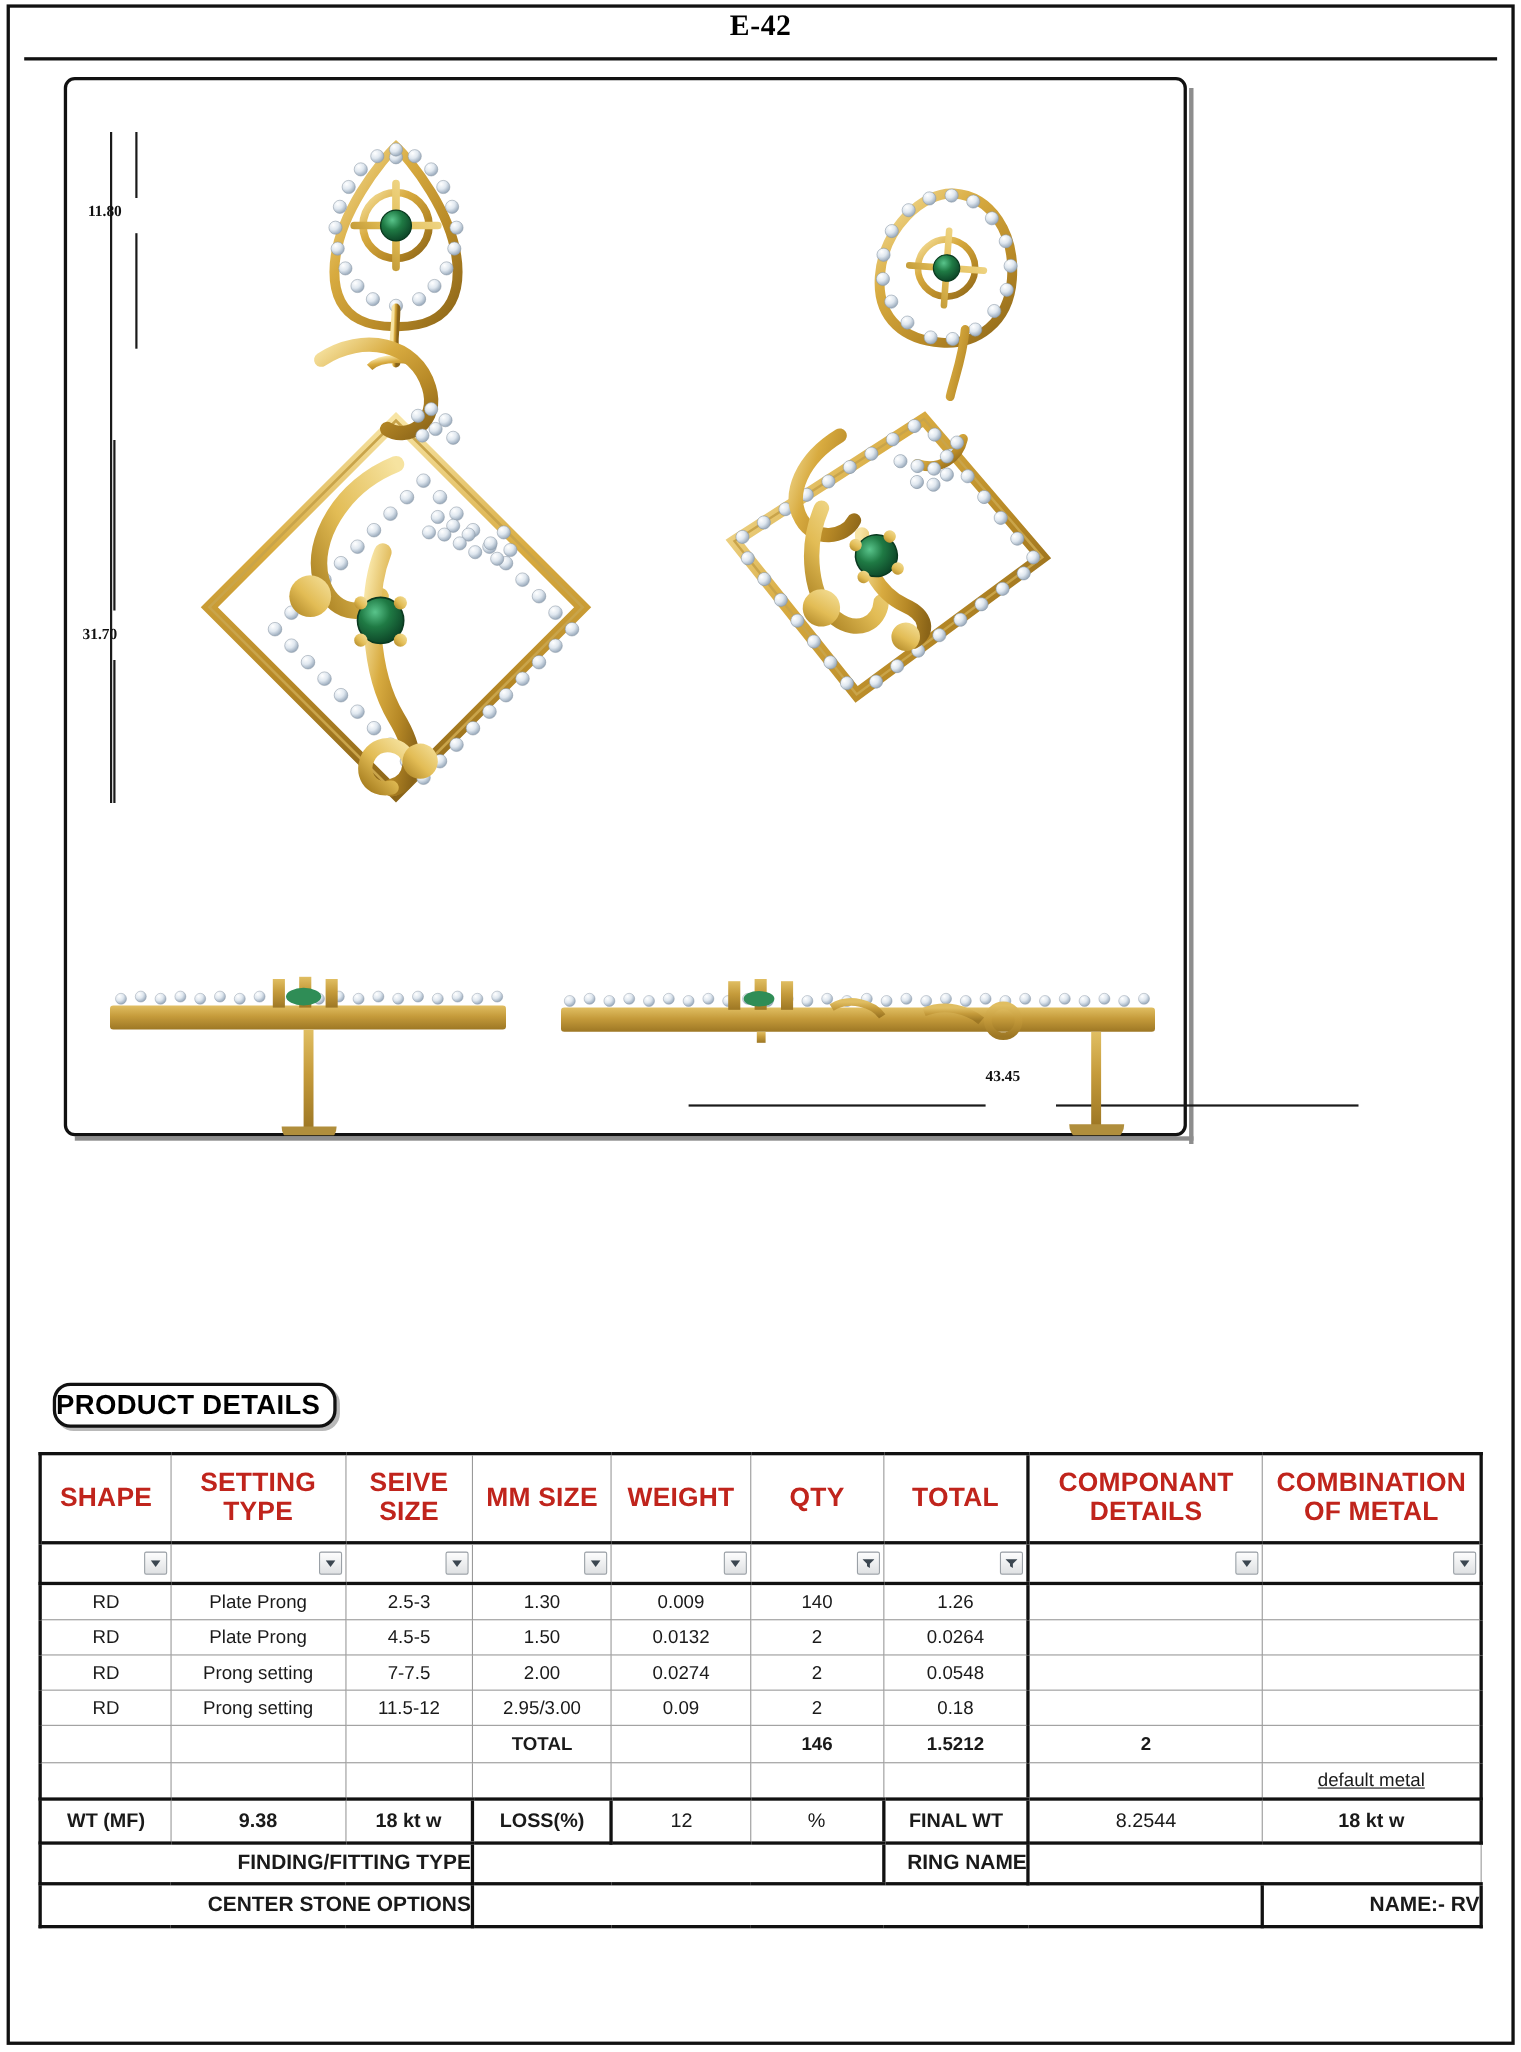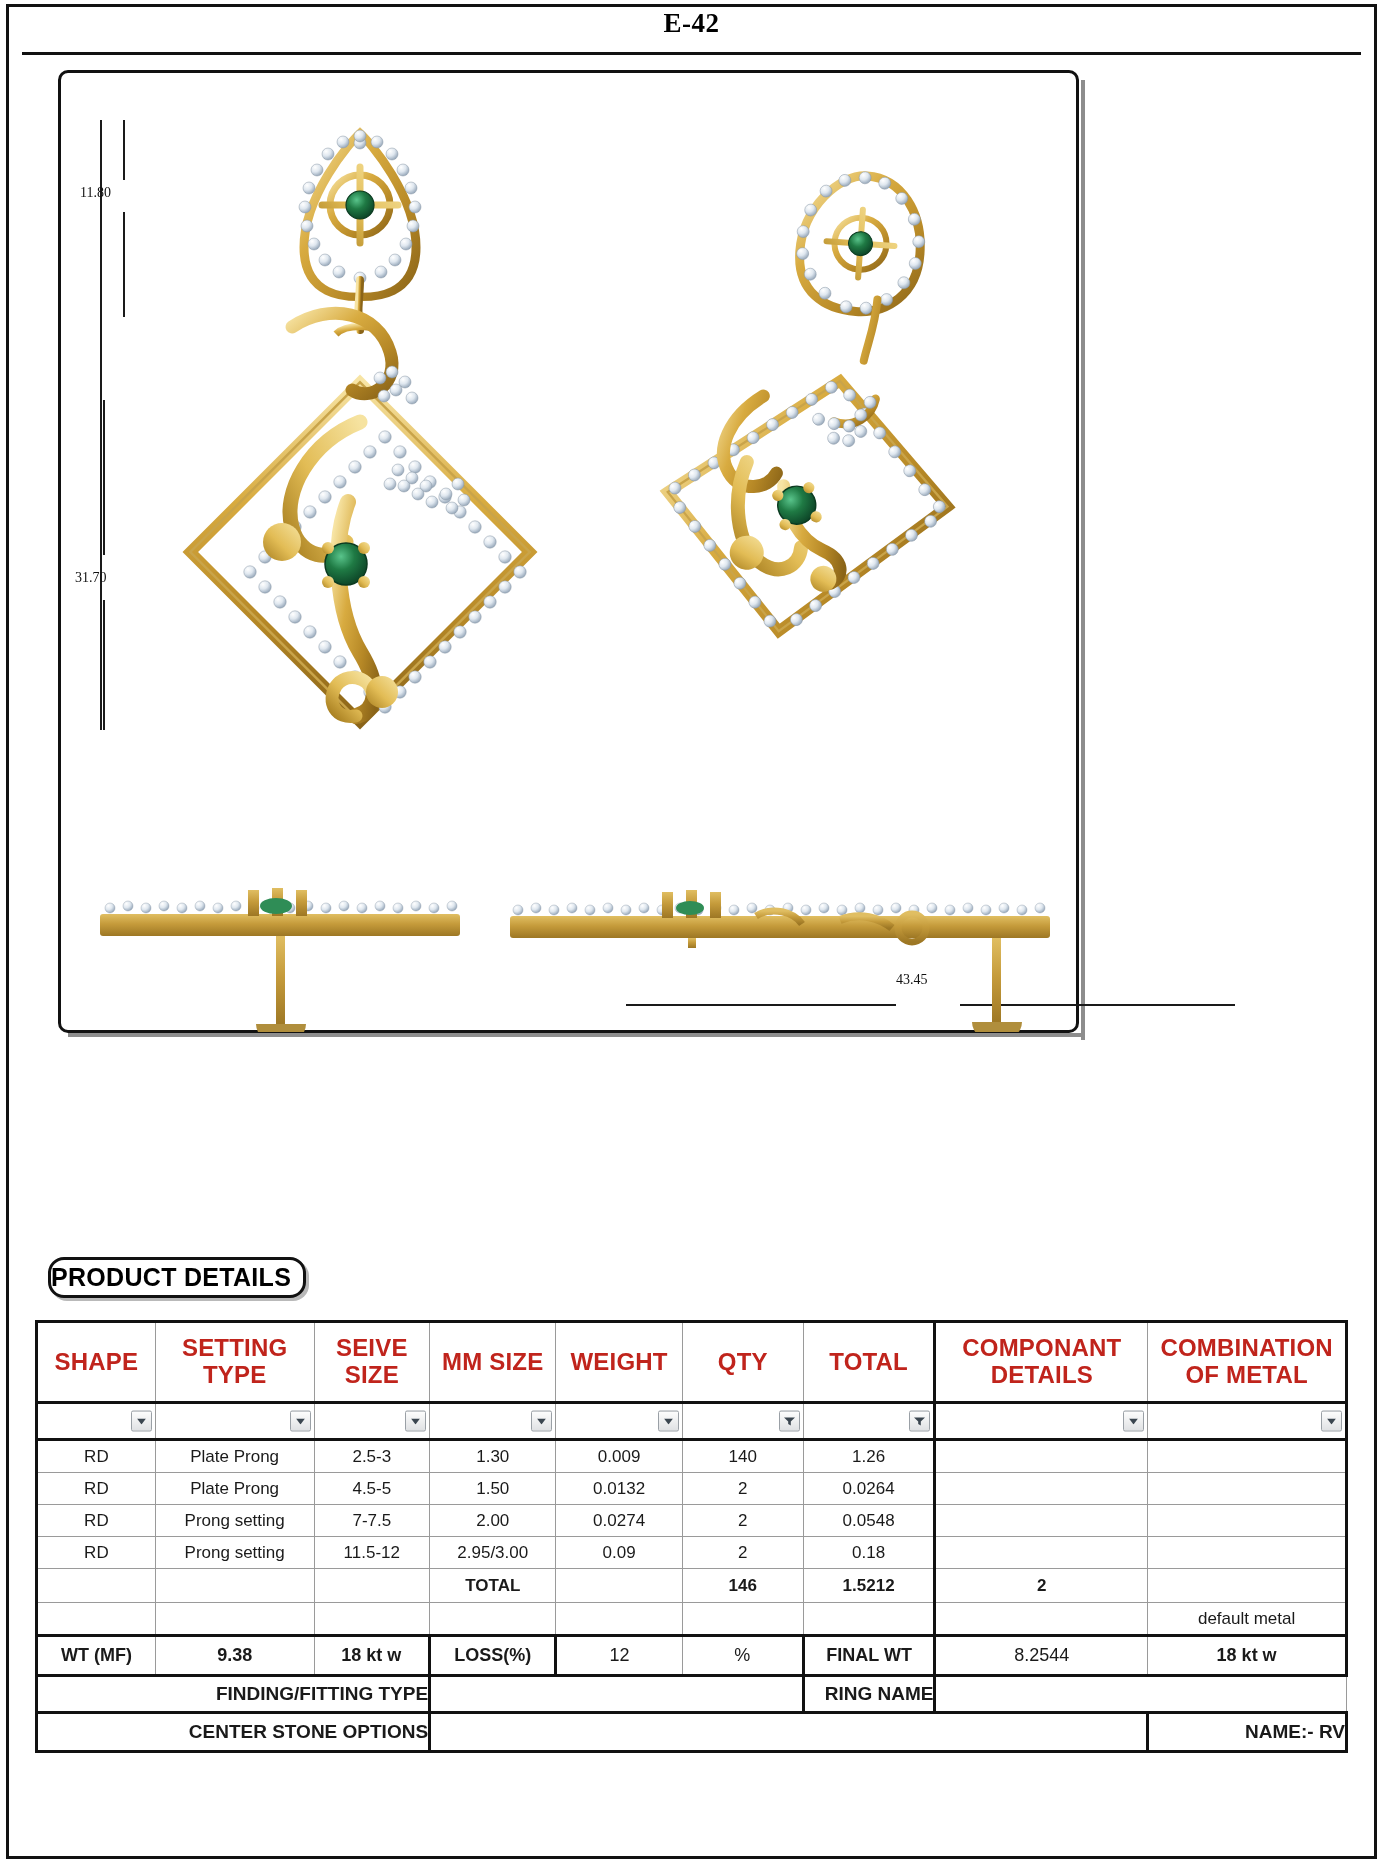--- a/index.html
+++ b/index.html
@@ -31,21 +31,21 @@
   }
   .cad-shadow{
     position:absolute;left:1081px;top:80px;width:4px;height:960px;background:#8d8d8d;
   }
   .cad-shadow-b{
     position:absolute;left:68px;top:1033px;width:1017px;height:4px;background:#8d8d8d;
   }
   
   .dim-label{
     position:absolute;font-family:"Liberation Serif", serif;
-    font-size:14px;font-weight:normal;color:#111;white-space:nowrap;
+    font-size:14px;font-weight:bold;color:#111;white-space:nowrap;
   }
   .vline{position:absolute;width:2px;background:#1a1a1a;}
   .hline{position:absolute;height:2px;background:#1a1a1a;}
   
   .pd-pill{
     position:absolute;left:48px;top:1257px;width:258px;height:41px;
     border:3px solid #111;border-radius:16px;box-sizing:border-box;
     display:flex;align-items:center;justify-content:flex-start;background:#fff;
     box-shadow:3px 3px 0 #b9b9b9;
   }
@@ -73,21 +73,21 @@
   .fbtn{
     position:absolute;right:3px;top:50%;transform:translateY(-50%);
     width:19px;height:19px;border:1px solid #9aa0a6;border-radius:2px;
     background:linear-gradient(#fdfdfd,#dfe1e3);
     display:flex;align-items:center;justify-content:center;
   }
   .fbtn svg{display:block;}
   .datarow td{height:31px;}
   .totalrow td{height:33px;font-weight:bold;}
   .red{color:#c0241c;font-weight:bold;}
-  .blankrow td{height:31px;}
+  .blankrow td{height:31px;text-decoration:underline;}
   .wtrow td{height:37px;font-weight:bold;font-size:18px;}
   .wtrow td.plain{font-weight:normal;}
   .botrow td{height:34px;font-weight:bold;font-size:19px;text-align:right;padding-left:8px;}
   .defmetal{color:#c0241c;font-size:18px;}
   .lastrow td{height:36px;}
   .nm{text-align:left;padding-left:10px;font-weight:normal;font-size:19px;}
   
   .art{position:absolute;}
 </style>
 </head>

